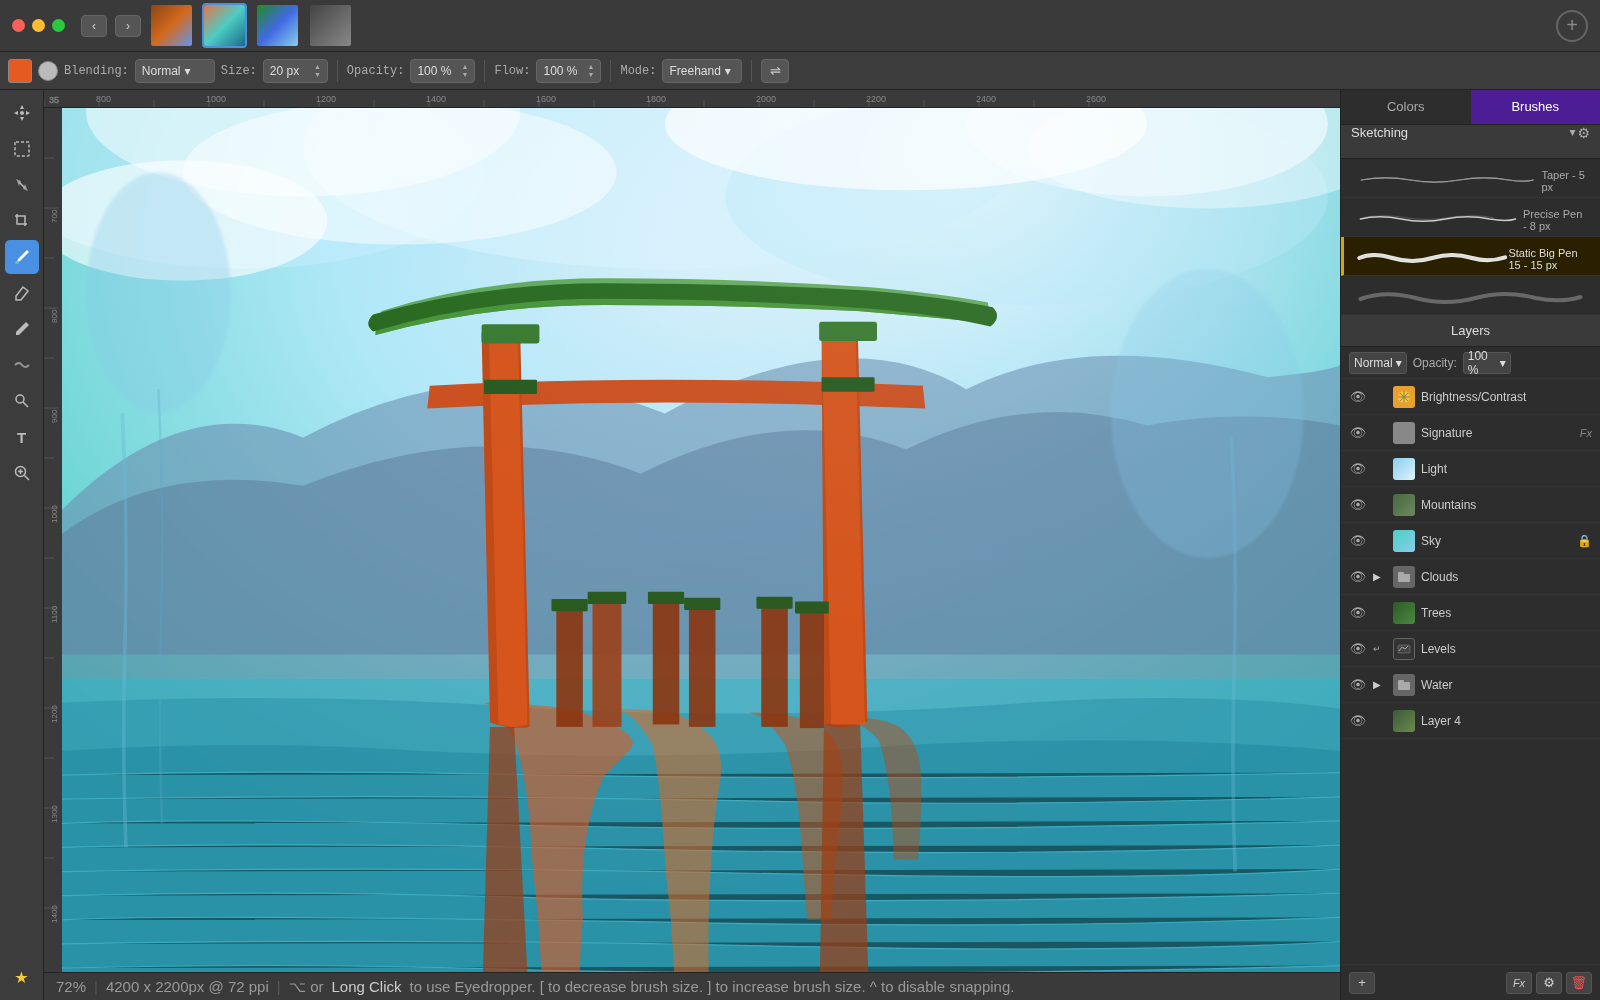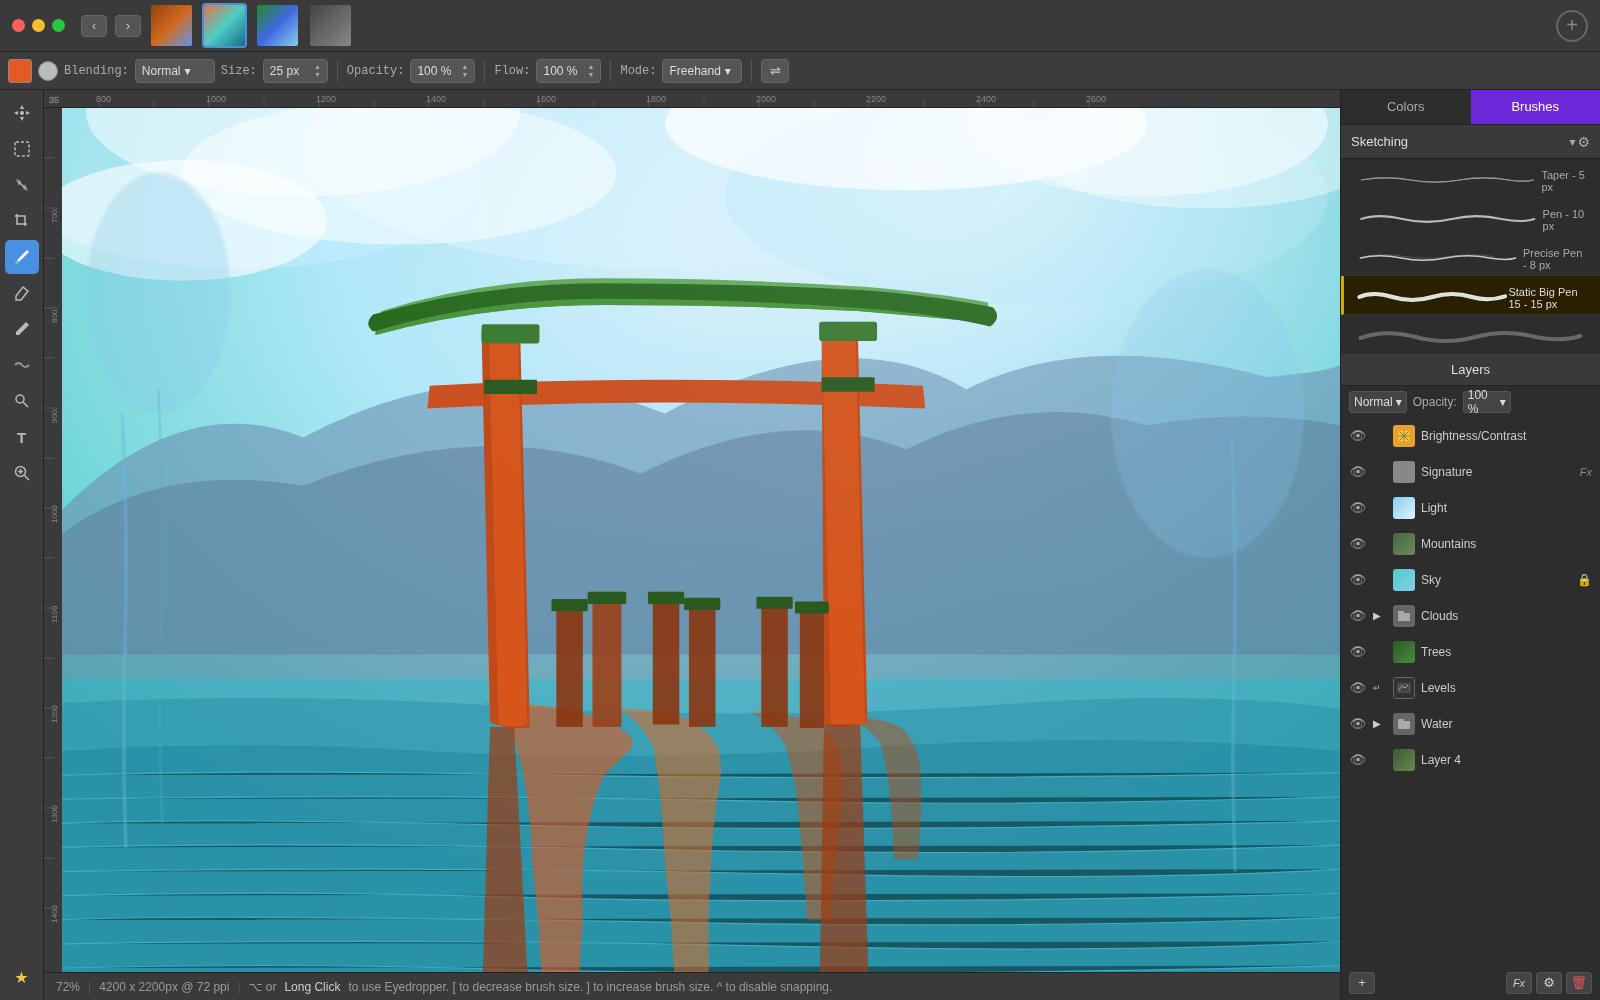--- a/index.html
+++ b/index.html
@@ -213,21 +213,21 @@
     }
 
     
     #statusbar {
       height: 28px;
       background: #3a3a3a;
       border-top: 1px solid #222;
       display: flex;
       align-items: center;
       padding: 0 12px;
-      font-size: 12px;
+      font-size: 15px;
       color: #999;
       gap: 8px;
       flex-shrink: 0;
     }
     .status-sep { color: #555; }
 
     
     #right-panel {
       width: 260px;
       background: #2d2d2d;
@@ -249,32 +249,32 @@
       display: flex;
       align-items: center;
       justify-content: center;
       font-size: 13px;
       color: #aaa;
       cursor: pointer;
       border-bottom: 2px solid transparent;
     }
     .panel-tab.active {
       color: #fff;
-      background: #6d28d9;
+      background: #4c1d95;
     }
 
     
     #brushes-section {
       flex-shrink: 0;
     }
     #brush-category-bar {
       height: 34px;
       background: #3a3a3a;
       display: flex;
-      align-items: center;
+      align-items: flex-start;
       padding: 0 10px;
       gap: 2px;
       border-bottom: 1px solid #222;
     }
     .brush-category-label {
       flex: 1;
       font-size: 13px;
       color: #ddd;
       font-weight: 500;
     }
@@ -496,21 +496,21 @@
 <div id="toolbar">
   <div class="color-swatch"></div>
   <div class="brush-circle"></div>
   <span class="toolbar-label">Blending:</span>
   <div class="toolbar-select">
     <span>Normal</span>
     <span>▾</span>
   </div>
   <span class="toolbar-label">Size:</span>
   <div class="toolbar-input">
-    <span>25 px</span>
+    <span>20 px</span>
     <div class="stepper">
         <span>▲</span>
         <span>▼</span>
       </div>
   </div>
   <div class="toolbar-sep"></div>
   <span class="toolbar-label">Opacity:</span>
   <div class="toolbar-input">
     <span>100 %</span>
     <div class="stepper">
@@ -824,28 +824,20 @@
       <div class="brush-item">
         <div class="brush-stroke-preview">
           <svg class="brush-svg" viewBox="0 0 230 30">
             <path d="M10 15 Q40 10 70 15 Q100 20 130 15 Q160 10 190 15 Q210 18 220 15" stroke="#aaa" stroke-width="1.5" fill="none" stroke-linecap="round"></path>
             <path d="M10 15 Q40 9 70 15 Q100 21 130 15 Q160 9 190 15 Q210 18 220 15" stroke="#888" stroke-width="0.8" fill="none"></path>
           </svg>
         </div>
         <span class="brush-name">Taper - 5 px</span>
       </div>
 
-      <div class="brush-item">
-        <div class="brush-stroke-preview">
-          <svg class="brush-svg" viewBox="0 0 230 30">
-            <path d="M10 15 Q30 8 60 15 Q90 22 120 15 Q150 8 180 15 Q205 20 220 15" stroke="#bbb" stroke-width="2.5" fill="none" stroke-linecap="round"></path>
-          </svg>
-        </div>
-        <span class="brush-name">Pen - 10 px</span>
-      </div>
 
       <div class="brush-item">
         <div class="brush-stroke-preview">
           <svg class="brush-svg" viewBox="0 0 230 30">
             <path d="M10 15 Q35 9 65 15 Q95 21 125 15 Q155 9 185 15 Q208 19 220 15" stroke="#ccc" stroke-width="2" fill="none" stroke-linecap="round"></path>
             <path d="M15 13 Q40 8 70 13 Q100 18 130 13 Q160 8 190 13" stroke="#999" stroke-width="0.5" fill="none"></path>
           </svg>
         </div>
         <span class="brush-name">Precise Pen - 8 px</span>
       </div>

